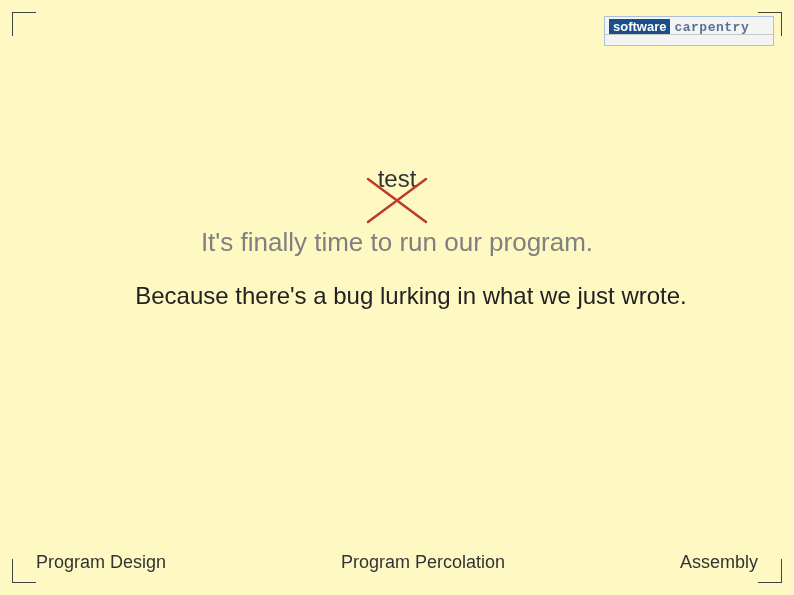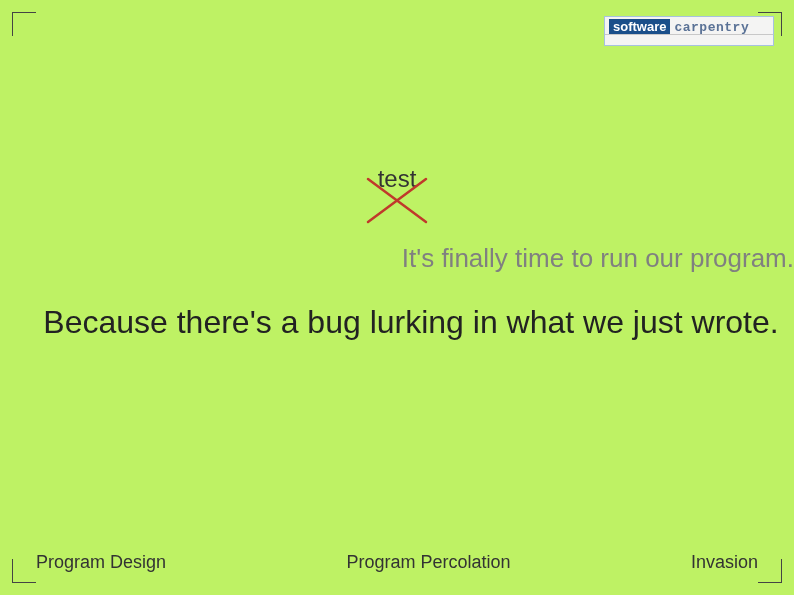--- a/index.html
+++ b/index.html
@@ -1,21 +1,21 @@
 <!DOCTYPE html>
 <html><head>
 <meta charset="utf-8">
 <style>
   * { margin: 0; padding: 0; box-sizing: border-box; }
   html, body { width: 794px; height: 595px; font-family: Arial, Helvetica, sans-serif; background: #fff; }
   .slide {
     position: relative;
     width: 794px;
     height: 595px;
-    background: #bef264;
+    background: #fef9c3;
   }
   
   .corner-bracket {
     position: absolute;
     width: 24px;
     height: 24px;
   }
   .corner-bracket::before, .corner-bracket::after {
     content: "";
     position: absolute;
@@ -81,45 +81,44 @@
   .content {
     position: absolute;
     top: 165px;
     left: 0;
     width: 100%;
     text-align: center;
   }
   .anno-wrap {
     position: relative;
     display: inline-block;
-    margin-bottom: 14px;
+    margin-bottom: 6px;
   }
   .anno-word {
     font-size: 24px;
     color: #333;
   }
   .cross-icon {
     position: absolute;
     top: 8px;
     left: 50%;
     transform: translateX(-50%);
     width: 70px;
     height: 55px;
     pointer-events: none;
   }
   .line1 {
     font-size: 26px;
     color: #808080;
-    margin-top: 36px;
-    text-align: right;
+    margin-top: 28px;
   }
   .line2 {
-    font-size: 32px;
+    font-size: 24px;
     color: #222;
-    margin-top: 30px;
+    margin-top: 24px;
     padding-left: 28px;
   }
 
   
   .footer {
     position: absolute;
     bottom: 22px;
     left: 36px;
     right: 36px;
     display: flex;
@@ -155,16 +154,16 @@
         <line x1="64" y1="6" x2="6" y2="49" stroke-width="2.5" stroke-linecap="round" stroke="#c0392b"></line>
       </svg>
     </div>
     <div class="line1">It's finally time to run our program.</div>
     <div class="line2">Because there's a bug lurking in what we just wrote.</div>
   </div>
 
   <div class="footer">
     <span>Program Design</span>
     <span>Program Percolation</span>
-    <span>Invasion</span>
+    <span>Assembly</span>
   </div>
 
 </div>
 
 </body></html>

